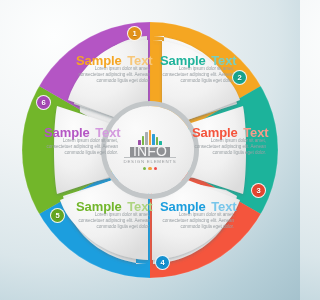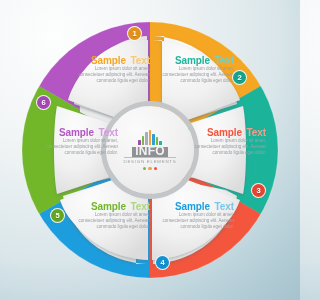--- a/index.html
+++ b/index.html
@@ -21,21 +21,21 @@
     width: 300px; height: 300px;
     display: block;
   }
   .seg-text {
     position: absolute;
     width: 74px;
     text-align: right;
     pointer-events: none;
   }
   .seg-head {
-    font-size: 10px;
+    font-size: 13px;
     font-weight: bold;
     line-height: 9.4px;
     letter-spacing: -0.1px;
     margin-bottom: 1px;
     white-space: nowrap;
   }
   .seg-head .s2 { margin-left: 2px; }
   .seg-body {
     font-size: 4.6px;
     line-height: 5.6px;
@@ -79,22 +79,22 @@
   #barchart i { display: block; width: 2.6px; border-radius: 0.5px; }
   .logo-row {
     display: flex;
     align-items: center;
     gap: 1px;
     margin-bottom: 0.5px;
   }
   .logo-info {
     background: #8f9194;
     color: #f2f2f2;
-    font-size: 12px;
-    font-weight: bold;
+    font-size: 14px;
+    font-weight: normal;
     letter-spacing: 0.2px;
     padding: 0 3px;
     line-height: 9.6px;
   }
   .logo-graphic {
     color: #7d8084;
     font-size: 8.4px;
     font-weight: bold;
     letter-spacing: 0.2px;
     line-height: 9.6px;

